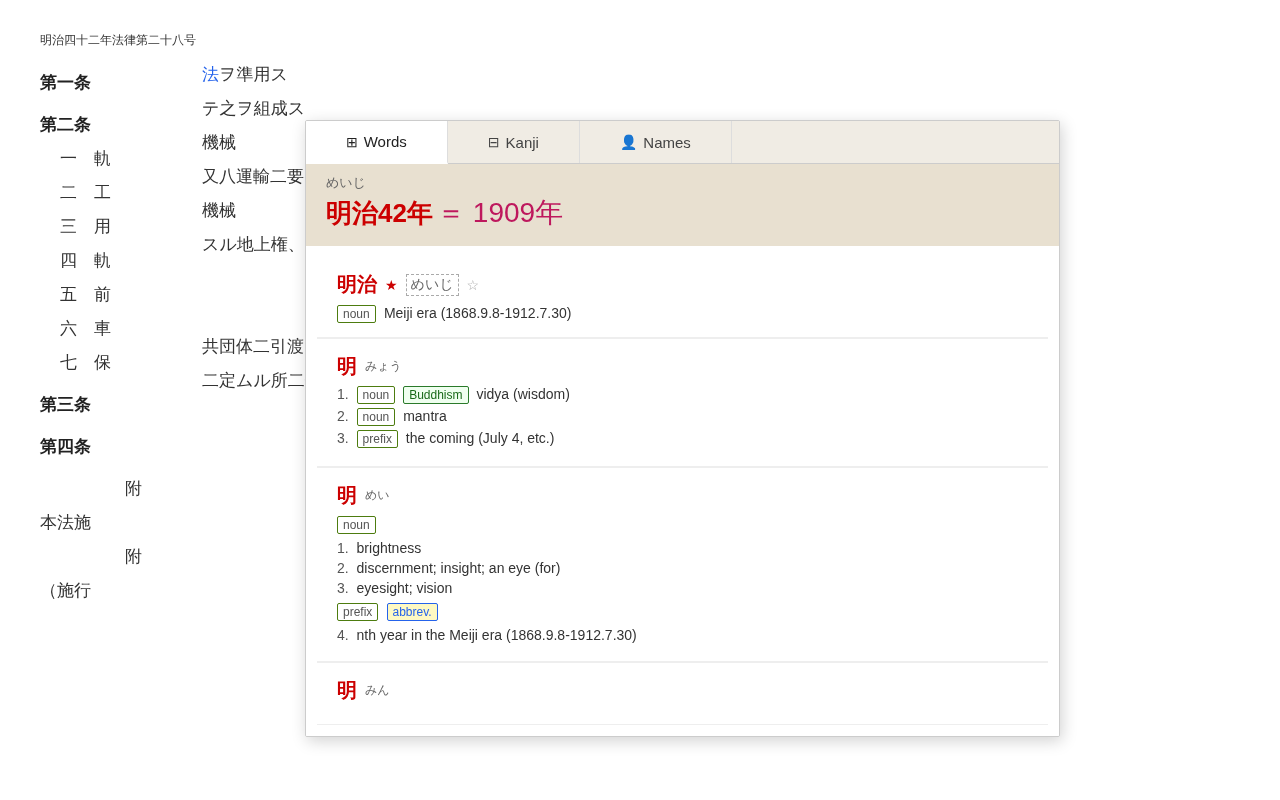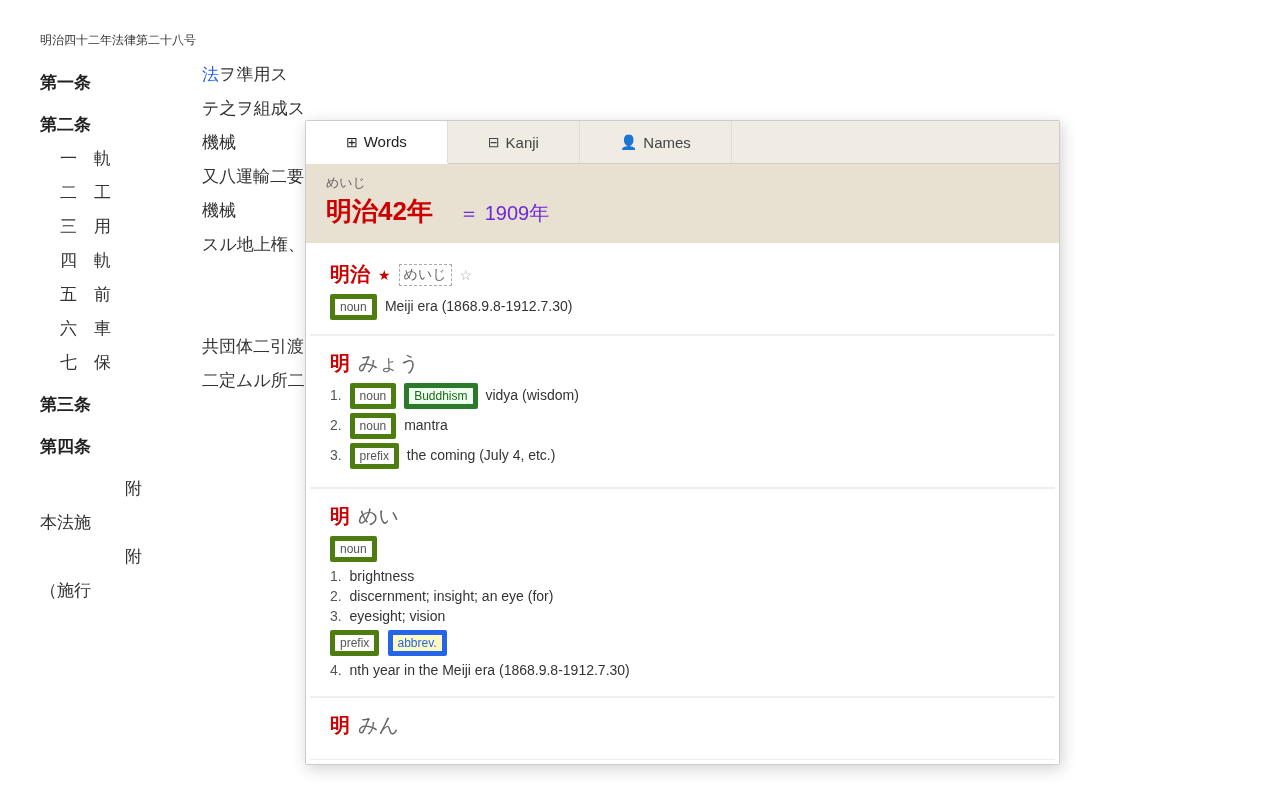--- a/index.html
+++ b/index.html
@@ -119,28 +119,27 @@
       margin-bottom: 2px;
     }
 
     .era-year {
       font-size: 26px;
       color: #c00;
       font-weight: bold;
     }
 
     .era-year-equals {
-      font-size: 20px;
-      color: #6d28d9;
-      margin-left: 22px;
+      font-size: 28px;
+      color: #be185d;
     }
 
     
     .popup-body {
-      padding: 4px;
+      padding: 11px;
       max-height: 640px;
       overflow-y: auto;
       background: #fff;
     }
 
     
     .word-entry {
       padding: 14px 20px;
       border-bottom: 1px solid #eee;
     }
@@ -170,21 +169,21 @@
 
     .word-reading {
       font-size: 14px;
       color: #666;
       border: 1px dashed #aaa;
       padding: 1px 4px;
     }
 
     .badge {
       display: inline-block;
-      border: 5px solid #4d7c0f;
+      border: 1px solid #4d7c0f;
       border-radius: 2px;
       padding: 1px 5px;
       font-size: 12px;
       color: #555;
       margin-right: 4px;
     }
 
     .badge-green {
       border-color: #2a7a2a;
       color: #1a6a1a;
@@ -222,21 +221,21 @@
       border-top: 1px solid #eee;
     }
 
     .word-small-kanji {
       font-size: 20px;
       color: #c00;
       font-weight: bold;
     }
 
     .word-small-reading {
-      font-size: 20px;
+      font-size: 12px;
       color: #666;
     }
   </style>
 </head>
 <body>
 
 <div class="doc-area">
   <div class="doc-title-small">明治四十二年法律第二十八号</div>
 
   <div class="doc-content">

